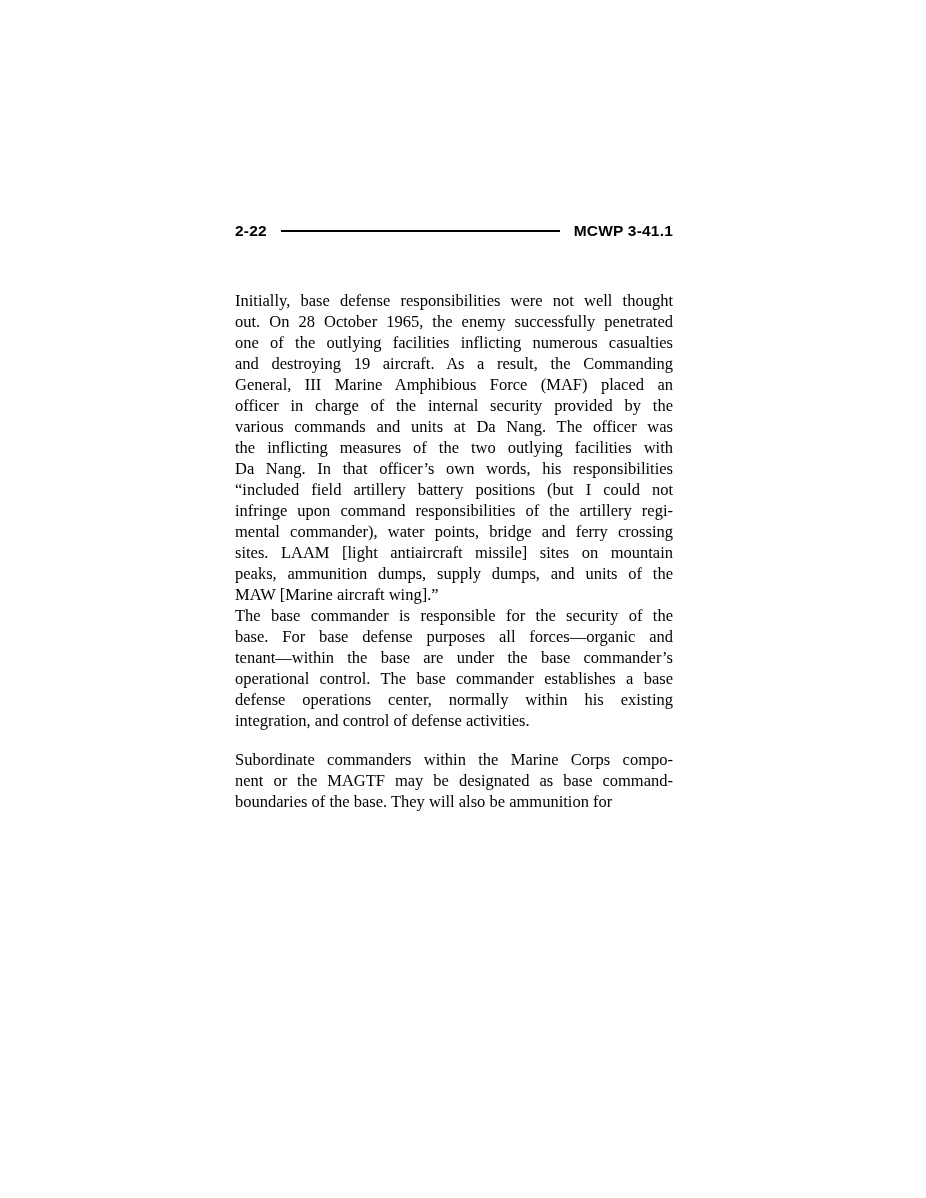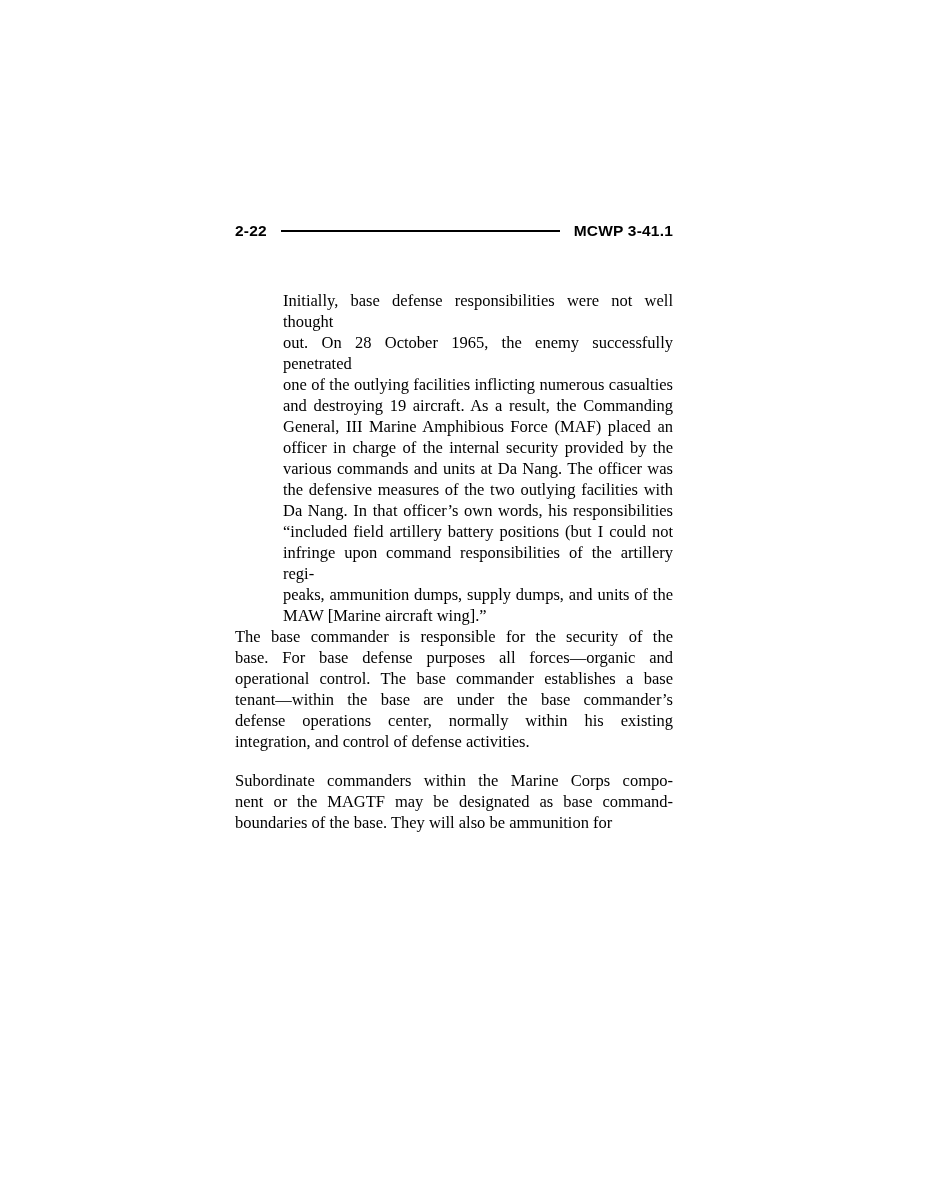--- a/index.html
+++ b/index.html
@@ -41,21 +41,21 @@
     font-size: 16.5px;
     line-height: 21px;
   }
   .para .line {
     text-align: justify;
     text-align-last: justify;
   }
   .para .line.last {
     text-align-last: left;
   }
-  .p1 { margin-top: 50px; margin-left: 48px; }
+  .p1 { margin-top: 50px; }
   .section-heading {
     font-family: "Liberation Sans", sans-serif;
     font-size: 16.5px;
     font-weight: bold;
     line-height: 18px;
     margin: 33px 0 27px 0;
     letter-spacing: 0.1px;
   }
   .p3 { margin-top: 18px; }
 </style>
@@ -72,34 +72,36 @@
     </div>
 
     <div class="para p1">
         <div class="line">Initially, base defense responsibilities were not well thought</div>
         <div class="line">out. On 28 October 1965, the enemy successfully penetrated</div>
         <div class="line">one of the outlying facilities inflicting numerous casualties</div>
         <div class="line">and destroying 19 aircraft. As a result, the Commanding</div>
         <div class="line">General, III Marine Amphibious Force (MAF) placed an</div>
         <div class="line">officer in charge of the internal security provided by the</div>
         <div class="line">various commands and units at Da Nang. The officer was</div>
-        <div class="line">the defensive measures of the two outlying facilities with</div>
+        <div class="line">the inflicting measures of the two outlying facilities with</div>
         <div class="line">Da Nang. In that officer’s own words, his responsibilities</div>
         <div class="line">“included field artillery battery positions (but I could not</div>
         <div class="line">infringe upon command responsibilities of the artillery regi-</div>
+        <div class="line">mental commander), water points, bridge and ferry crossing</div>
+        <div class="line">sites. LAAM [light antiaircraft missile] sites on mountain</div>
         <div class="line">peaks, ammunition dumps, supply dumps, and units of the</div>
         <div class="line last">MAW [Marine aircraft wing].”</div>
       </div>
 
 
     <div class="para p2">
         <div class="line">The base commander is responsible for the security of the</div>
         <div class="line">base. For base defense purposes all forces—organic and</div>
+        <div class="line">tenant—within the base are under the base commander’s</div>
         <div class="line">operational control. The base commander establishes a base</div>
-        <div class="line">tenant—within the base are under the base commander’s</div>
         <div class="line">defense operations center, normally within his existing</div>
         <div class="line last">integration, and control of defense activities.</div>
       </div>
 
     <div class="para p3">
         <div class="line">Subordinate commanders within the Marine Corps compo-</div>
         <div class="line">nent or the MAGTF may be designated as base command-</div>
         <div class="line last">boundaries of the base. They will also be ammunition for</div>
       </div>
 

